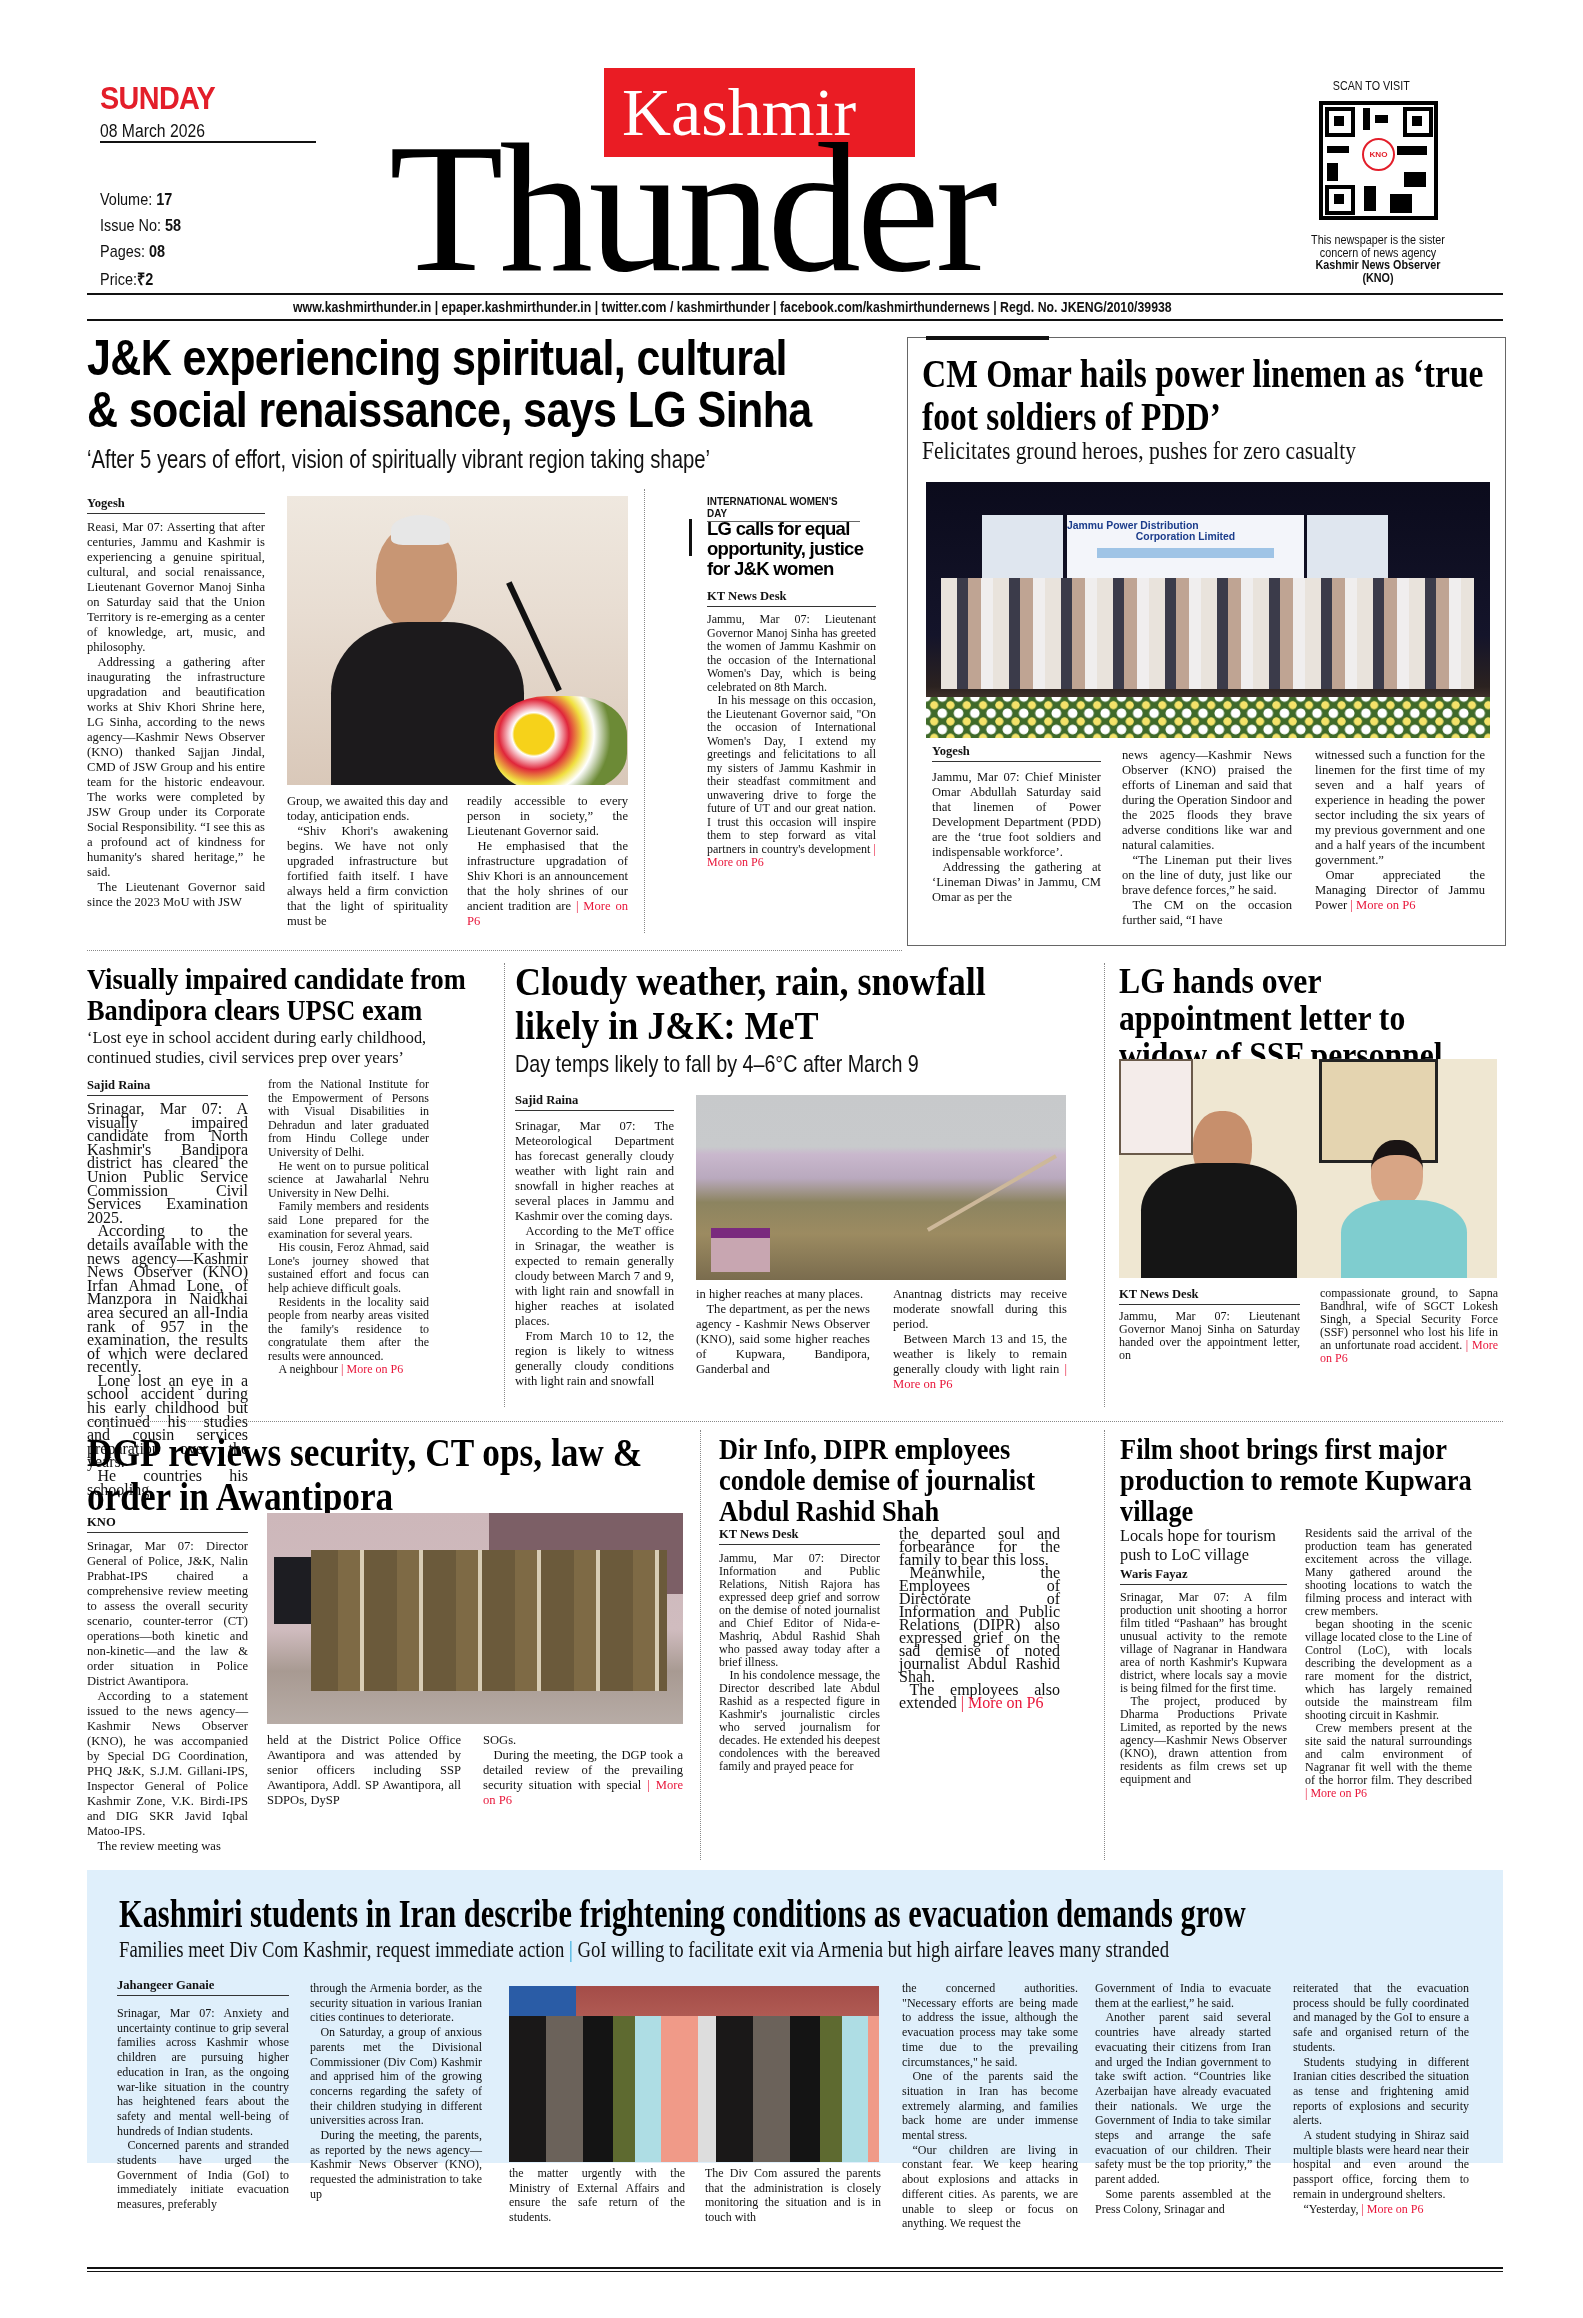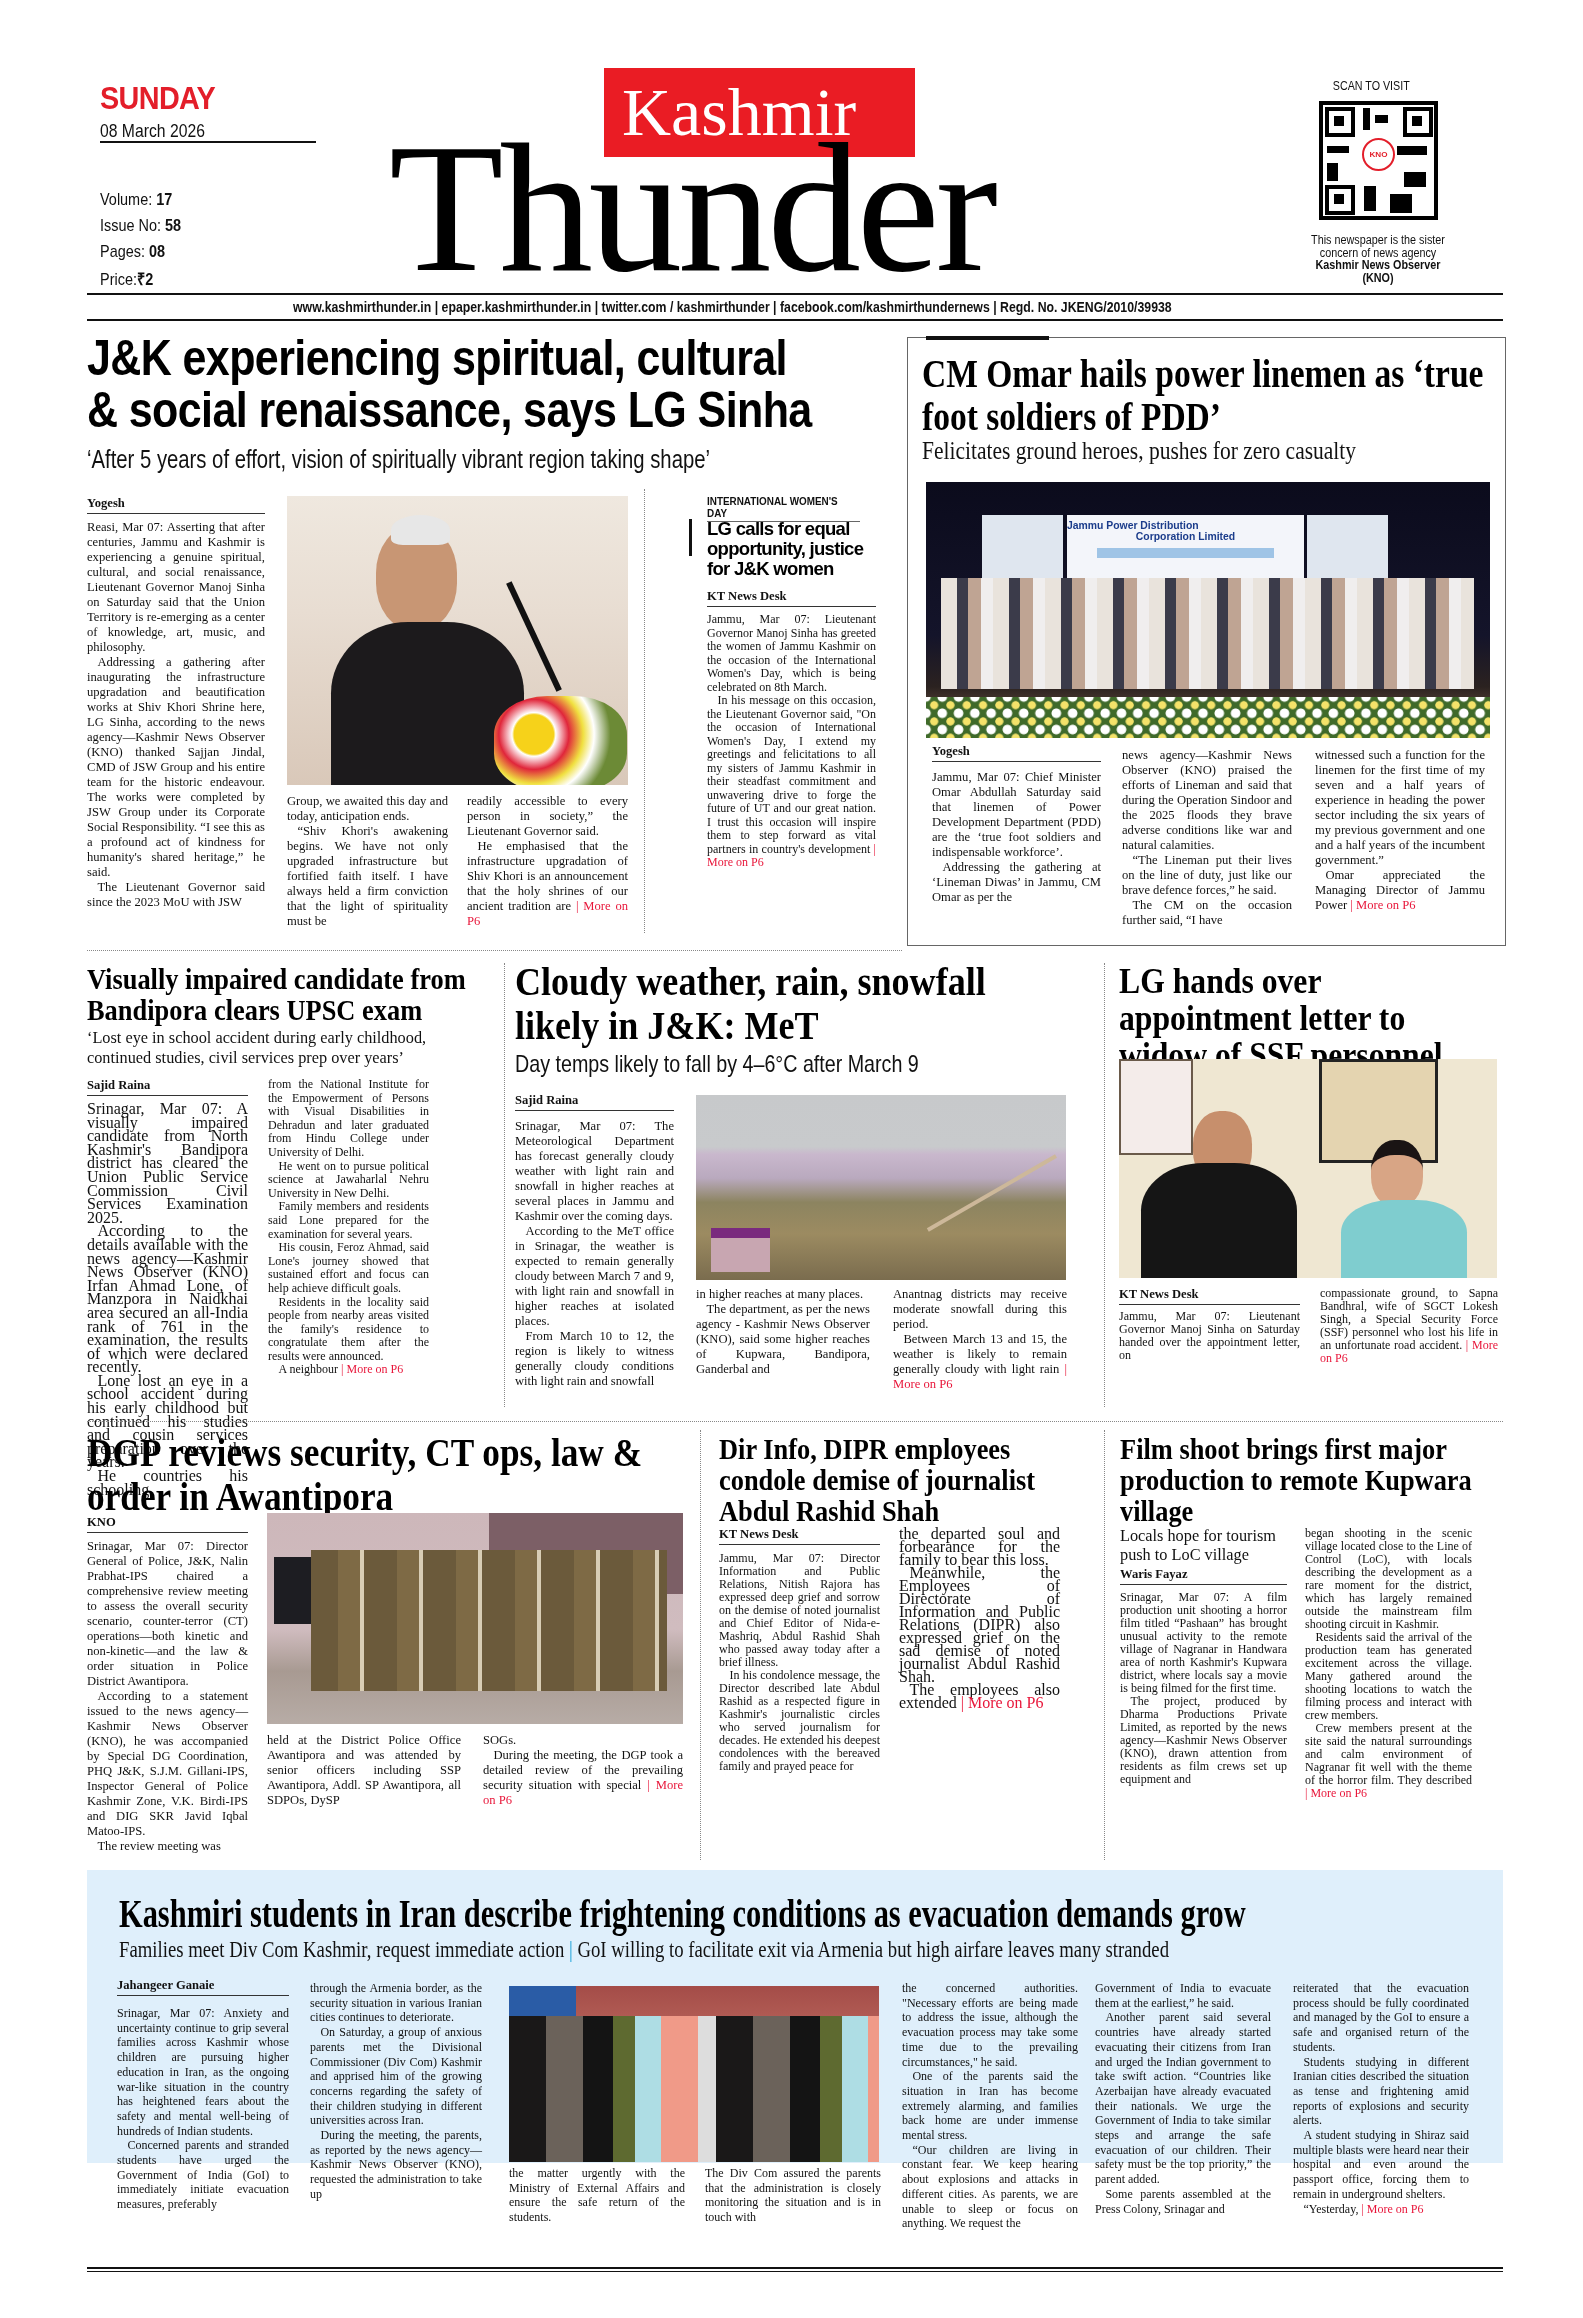--- a/index.html
+++ b/index.html
@@ -154,21 +154,21 @@
     <p>Omar appreciated the Managing Director of Jammu Power<span class="more"> | More on P6</span></p>
   </div>
 
 <div class="abs hrule" style="left:87px;top:950px;width:815px"></div>
 
 <div class="abs hl" style="left:87px;top:963px;width:415px;font-size:30px;line-height:31px;transform:scaleX(.88);transform-origin:left;width:474px">Visually impaired candidate from Bandipora clears UPSC exam</div>
 <div class="abs" style="left:87px;top:1028px;width:400px;font:16.3px/20px 'Liberation Serif',serif">‘Lost eye in school accident during early childhood, continued studies, civil services prep over years’</div>
 <div class="abs byline" style="left:87px;top:1078px;width:161px">Sajid Raina</div>
 <div class="abs body" style="left:87px;top:1102px;width:161px;font-size:16px;line-height:13.6px">
     <p>Srinagar, Mar 07: A visually impaired candidate from North Kashmir's Bandipora district has cleared the Union Public Service Commission Civil Services Examination 2025.</p>
-    <p>According to the details available with the news agency—Kashmir News Observer (KNO) Irfan Ahmad Lone, of Manzpora in Naidkhai area secured an all-India rank of 761 in the examination, the results of which were declared recently.</p>
+    <p>According to the details available with the news agency—Kashmir News Observer (KNO) Irfan Ahmad Lone, of Manzpora in Naidkhai area secured an all-India rank of 957 in the examination, the results of which were declared recently.</p>
     <p>Lone lost an eye in a school accident during his early childhood but continued his studies and cousin services preparation over the years.</p>
     <p>He countries his schooling</p>
   </div>
 <div class="abs body" style="left:268px;top:1078px;width:161px;font-size:12px;line-height:13.6px">
     <p>from the National Institute for the Empowerment of Persons with Visual Disabilities in Dehradun and later graduated from Hindu College under University of Delhi.</p>
     <p>He went on to pursue political science at Jawaharlal Nehru University in New Delhi.</p>
     <p>Family members and residents said Lone prepared for the examination for several years.</p>
     <p>His cousin, Feroz Ahmad, said Lone's journey showed that sustained effort and focus can help achieve difficult goals.</p>
     <p>Residents in the locality said people from nearby areas visited the family's residence to congratulate them after the results were announced.</p>
     <p>A neighbour<span class="more"> | More on P6</span></p>
@@ -251,22 +251,22 @@
 <div class="abs vrule" style="left:1104px;top:1430px;height:430px"></div>
 
 <div class="abs hl" style="left:1120px;top:1433px;width:385px;font-size:30px;line-height:31px;transform:scaleX(.88);transform-origin:left;width:415px">Film shoot brings first major production to remote Kupwara village</div>
 <div class="abs" style="left:1120px;top:1527px;width:167px;font:16.3px/18.5px 'Liberation Serif',serif">Locals hope for tourism push to LoC village</div>
 <div class="abs byline" style="left:1120px;top:1567px;width:167px">Waris Fayaz</div>
 <div class="abs body" style="left:1120px;top:1591px;width:167px;font-size:12px;line-height:13px">
     <p>Srinagar, Mar 07: A film production unit shooting a horror film titled “Pashaan” has brought unusual activity to the remote village of Nagranar in Handwara area of north Kashmir's Kupwara district, where locals say a movie is being filmed for the first time.</p>
     <p>The project, produced by Dharma Productions Private Limited, as reported by the news agency—Kashmir News Observer (KNO), drawn attention from residents as film crews set up equipment and</p>
   </div>
 <div class="abs body" style="left:1305px;top:1527px;width:167px;font-size:12px;line-height:13px">
+    <p>Residents said the arrival of the production team has generated excitement across the village. Many gathered around the shooting locations to watch the filming process and interact with crew members.</p>
     <p>began shooting in the scenic village located close to the Line of Control (LoC), with locals describing the development as a rare moment for the district, which has largely remained outside the mainstream film shooting circuit in Kashmir.</p>
-    <p>Residents said the arrival of the production team has generated excitement across the village. Many gathered around the shooting locations to watch the filming process and interact with crew members.</p>
     <p>Crew members present at the site said the natural surroundings and calm environment of Nagranar fit well with the theme of the horror film. They described<span class="more"> | More on P6</span></p>
   </div>
 
 <div class="abs" id="iran-bg" style="left:87px;top:1870px;width:1416px;height:293px;background:#dfeffb"></div>
 <div class="abs hl" style="left:119px;top:1893px;font-size:39px;line-height:41px;white-space:nowrap;transform:scaleX(.78);transform-origin:left">Kashmiri students in Iran describe frightening conditions as evacuation demands grow</div>
 <div class="abs" style="left:119px;top:1936px;font:24px 'Liberation Serif',serif;white-space:nowrap;transform:scaleX(.78);transform-origin:left">
   <span>Families meet Div Com Kashmir, request immediate action</span>
   <span style="color:#1ba1d9">|</span>
   <span>GoI willing to facilitate exit via Armenia but high airfare leaves many stranded</span>
 </div>

